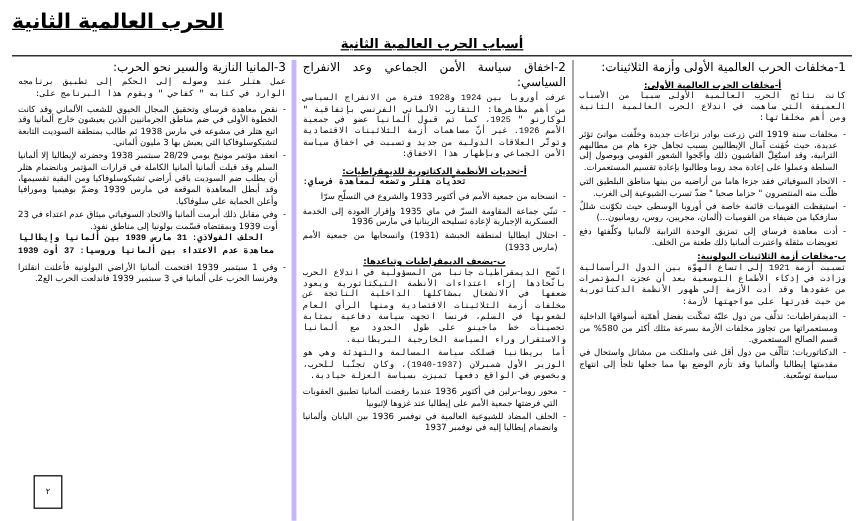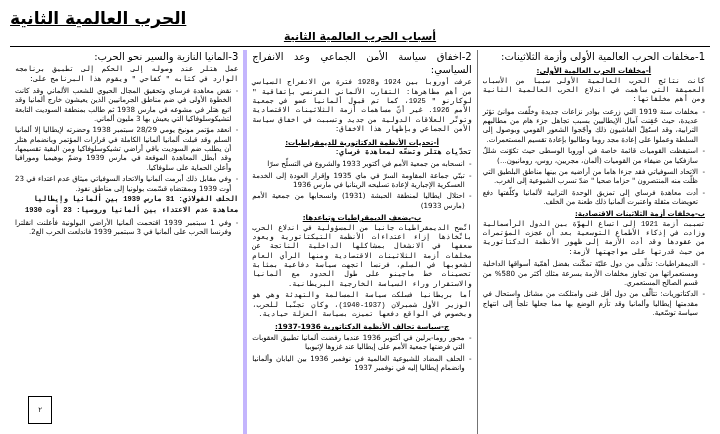--- a/index.html
+++ b/index.html
@@ -75,21 +75,21 @@
   .bullets li{
     margin:0 0 2px 0;
     padding:0 7px 0 0;
     position:relative;
   }
   .bullets li:before{
     content:"-";
     position:absolute;right:0;top:0;
   }
   .b{font-weight:bold;}
-  .center{text-align:right;}
+  .center{text-align:left;}
   .page-num{
     position:absolute;
     left:28px;bottom:10px;
     width:22px;height:26px;
     border:1px solid #000;
     font-size:7px;
     display:flex;align-items:center;justify-content:center;
   }
 </style>
 </head>
@@ -104,26 +104,26 @@
   <div class="columns">
 
     <div class="col c1">
       <div class="sec-head">1-مخلفات الحرب العالمية الأولى وأزمة الثلاثينات:</div>
 
       <div class="sub-head">أ-مخلفات الحرب العالمية الأولى:</div>
       <p>كانت نتائج الحرب العالمية الأولى سببا من الأسباب العميقة التي ساهمت في اندلاع الحرب العالمية الثانية ومن أهم مخلفاتها:</p>
 
       <ul class="bullets">
         <li>مخلفات سنة 1919 التي زرعت بوادر نزاعات جديدة وخلّفت موانئ تؤثر عديدة، حيث حُقِنت آمال الإيطاليين بسبب تجاهل جزء هام من مطالبهم الترابية، وقد استُغِلّ الفاشيون ذلك وأجّجوا الشعور القومي وبوصول إلى السلطة وعملوا على إعادة مجد روما وطالبوا بإعادة تقسيم المستعمرات.</li>
+        <li>الاتحاد السوفياتي فقد جزءا هاما من أراضيه من بينها مناطق البلطيق التي ظلّت منه المنتصرون " حزاما صحيا " ضدّ تسرب الشيوعية إلى الغرب.</li>
         <li>استيقظت القوميات قائمة خاصة في أوروبا الوسطى حيث تكوّنت شللٌ سازفكيا من ضيفاء من القوميات (ألمان، مجريين، روس، رومانيون...)</li>
-        <li>الاتحاد السوفياتي فقد جزءا هاما من أراضيه من بينها مناطق البلطيق التي ظلّت منه المنتصرون " حزاما صحيا " ضدّ تسرب الشيوعية إلى الغرب.</li>
         <li>أدت معاهدة فرساي إلى تمزيق الوحدة الترابية لألمانيا وكلّفتها دفع تعويضات مثقلة واعتبرت ألمانيا ذلك طعنة من الخلف.</li>
       </ul>
 
-      <div class="sub-head2">ب-مخلفات أزمة الثلاثينات الاقتصادية:</div>
+      <div class="sub-head2">ب-مخلفات أزمة الثلاثينات البولونية:</div>
       <p>تسببت أزمة 1921 إلى اتساع الهوّة بين الدول الرأسمالية وزادت في إذكاء الأطماع التوسعية بعد أن عجزت المؤتمرات من عقودها وقد أدت الأزمة إلى ظهور الأنظمة الدكتاتورية من حيث قدرتها على مواجهتها لأزمة:</p>
 
       <ul class="bullets">
         <li>الديمقراطيات: تذلّف من دول عليّة تمكّنت بفضل أهمّية أسواقها الداخلية ومستعمراتها من تجاوز مخلفات الأزمة بسرعة مثلك أكثر من 580% من قسم الصالح المستعمري.</li>
         <li>الدكتاتوريات: تتألّف من دول أقل غنى وامتلكت من مشاتل واستحال في مقدمتها إيطاليا وألمانيا وقد تأزم الوضع بها مما جعلها تلجأ إلى انتهاج سياسة توسّعية.</li>
       </ul>
     </div>
 
     <div class="col c2">
       <div class="sec-head">2-اخفاق سياسة الأمن الجماعي وعد الانفراج السياسي:</div>
@@ -136,40 +136,39 @@
       <ul class="bullets">
         <li>انسحابه من جمعية الأمم في أكتوبر 1933 والشروع في التسلّح سرّا</li>
         <li>تبنّي جماعة المقاومة السرّ في ماي 1935 وإقرار العودة إلى الخدمة العسكرية الإجبارية لإعادة تسليحه الرينانيا في مارس 1936</li>
         <li>احتلال ايطاليا لمنطقة الحبشة (1931) وانسحابها من جمعية الأمم (مارس 1933)</li>
       </ul>
 
       <div class="sub-head">ب-يضعف الديمقراطيات وتباعدها:</div>
       <p>اتّضح الديمقراطيات جانبا من المسؤولية في اندلاع الحرب باتّخاذها إزاء اعتداءات الأنظمة التيكتاتورية ويعود ضعفها في الانشغال بمشاكلها الداخلية الناتجة عن مخلفات أزمة الثلاثينات الاقتصادية ومنها الرأي العام لشعوبها في السلم، فرنسا اتجهت سياسة دفاعية بمثابة تحصينات خط ماجينو على طول الحدود مع ألمانيا والاستقرار وراء السياسة الخارجية البريطانية.</p>
       <p>أما بريطانيا فسلكت سياسة المسالمة والتهدئة وهي هو الوزير الأول شمبرلان (1937-1940)، وكان تجنّبا للحرب، وبخصوص في الواقع دفعها تميزت بسياسة العزلة حيادية.</p>
 
-      <div class="sub-head">ج-سياسة تحالف الأنظمة الدكتاتورية 1936-1937:</div>
       <ul class="bullets">
         <li>محور روما-برلين في أكتوبر 1936 عندما رفضت ألمانيا تطبيق العقوبات التي فرضتها جمعية الأمم على إيطاليا عند غزوها لإثيوبيا</li>
         <li>الحلف المضاد للشيوعية العالمية في نوفمبر 1936 بين اليابان وألمانيا وانضمام إيطاليا إليه في نوفمبر 1937</li>
       </ul>
     </div>
 
     <div class="col c3">
       <div class="sec-head">3-المانيا النازية والسير نحو الحرب:</div>
 
       <p>عمل هتلر عند وصوله إلى الحكم إلى تطبيق برنامجه الوارد في كتابه " كفاحي " ويقوم هذا البرنامج على:</p>
 
       <ul class="bullets">
         <li>نقض معاهدة فرساي وتحقيق المجال الحيوي للشعب الألماني وقد كانت الخطوة الأولى في ضم مناطق الجرمانيين الذين يعيشون خارج ألمانيا وقد اتبع هتلر في مشوعه في مارس 1938 ثم طالب بمنطقة السوديت التابعة لتشيكوسلوفاكيا التي يعيش بها 3 مليون ألماني.</li>
         <li>انعقد مؤتمر مونيخ يومي 28/29 سبتمبر 1938 وحضرته لإيطاليا إلا ألمانيا السلم وقد قبلت ألمانيا ألمانيا الكاملة في قرارات المؤتمر وبانضمام هتلر أن يطلب ضم السوديت باقي أراضي تشيكوسلوفاكيا ومن البقية تقسيمها، وقد أبطل المعاهدة الموقعة في مارس 1939 وضمّ بوهيميا ومورافيا وأعلن الحماية على سلوفاكيا.</li>
         <li>وفي مقابل ذلك أبرمت ألمانيا والاتحاد السوفياتي ميثاق عدم اعتداء في 23 أوت 1939 وبمقتضاه قسّمت بولونيا إلى مناطق نفوذ.</li>
       </ul>
 
       <p class="b center">الحلف الفولاذي: 31 مارس 1939 بين ألمانيا وإيطاليا</p>
-      <p class="b center">معاهدة عدم الاعتداء بين ألمانيا وروسيا: 23 أوت 1930</p>
+      <p class="b center">معاهدة عدم الاعتداء بين ألمانيا وروسيا: 37 أوت 1939</p>
 
       <ul class="bullets">
         <li>وفي 1 سبتمبر 1939 اقتحمت ألمانيا الأراضي البولونية فأعلنت انقلترا وفرنسا الحرب على ألمانيا في 3 سبتمبر 1939 فاندلعت الحرب الع2.</li>
       </ul>
     </div>
 
   </div>
 
   <div class="page-num">٢</div>
 </div>

